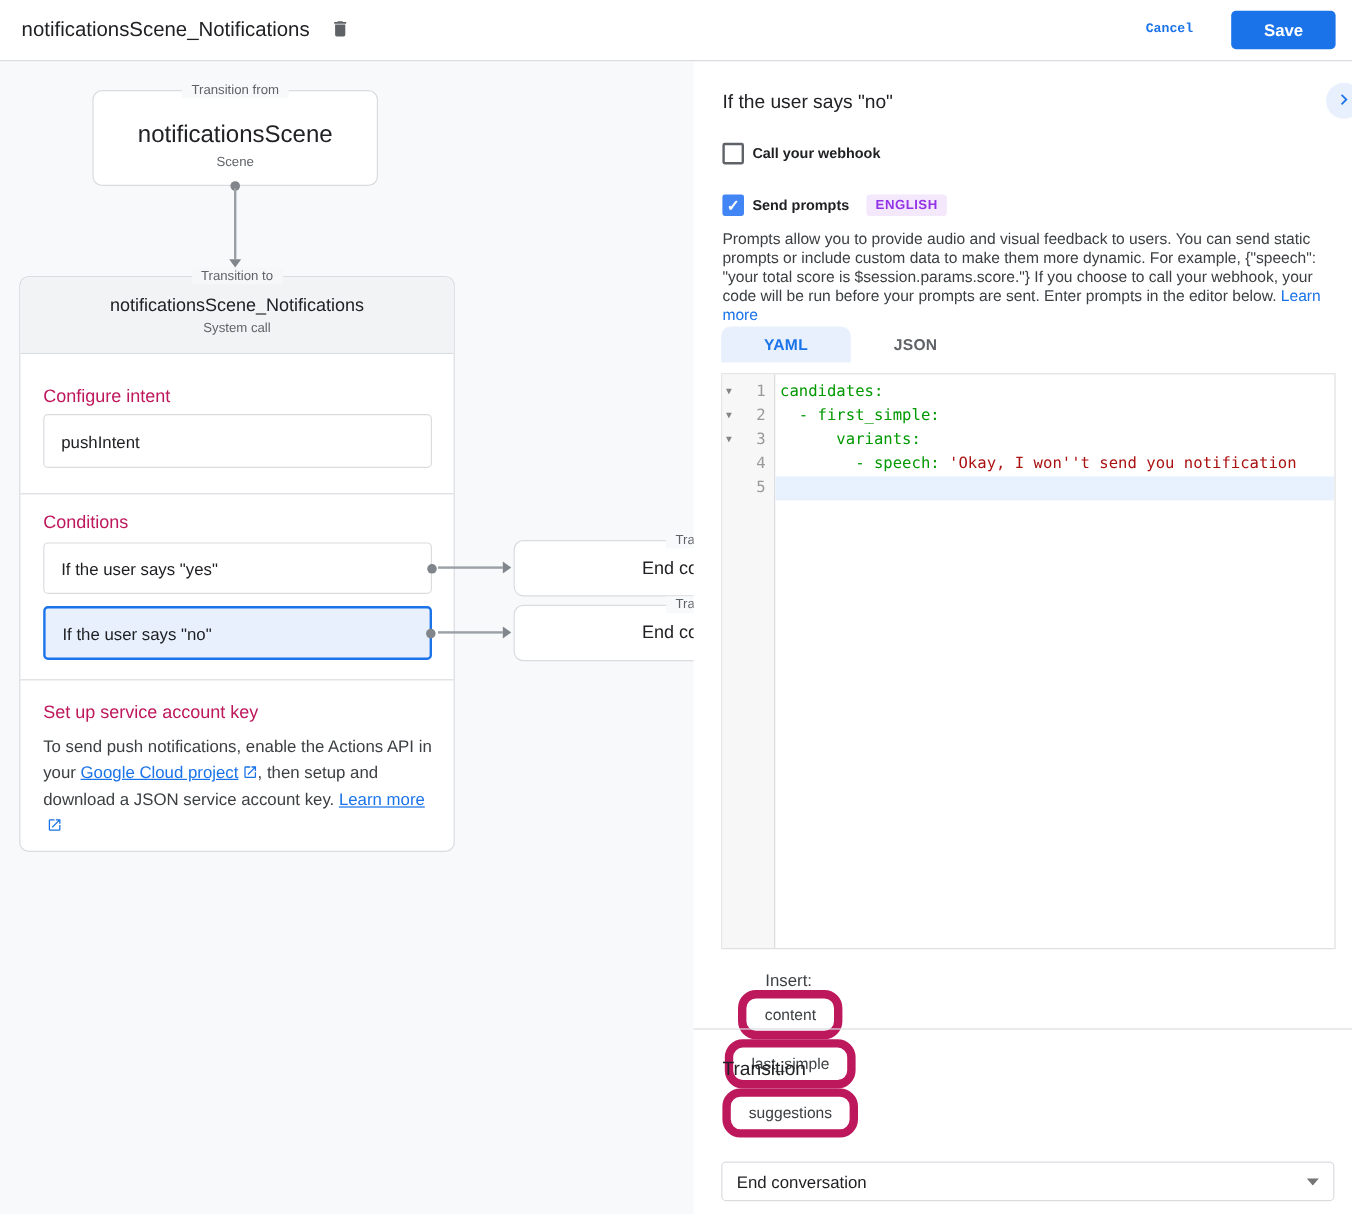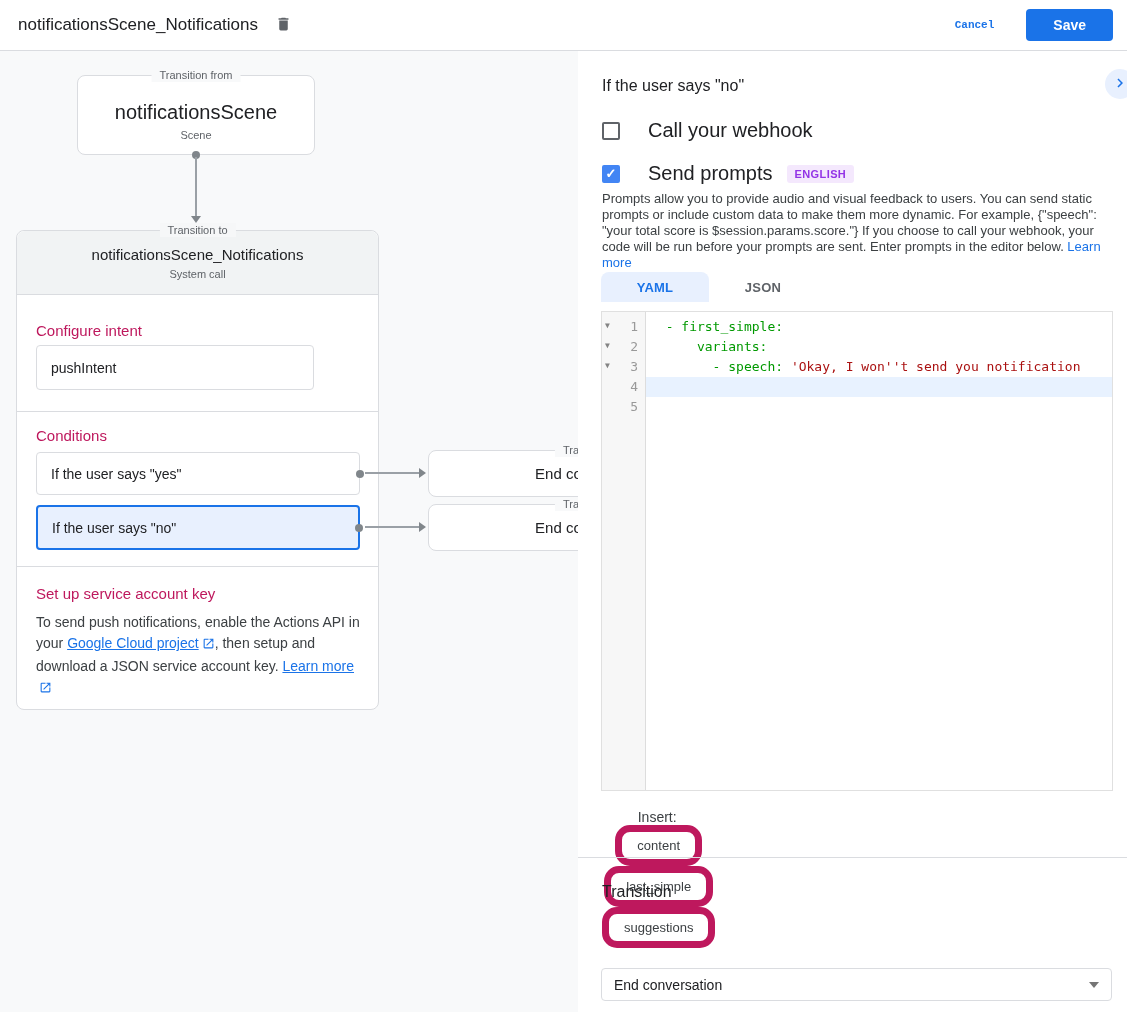--- a/index.html
+++ b/index.html
@@ -33,21 +33,21 @@
     border-left:5px solid transparent;border-right:5px solid transparent;border-top:7px solid #80868b;}
   
   .to-card{position:absolute;left:16px;top:179px;width:363px;height:480px;background:#fff;
     border:1px solid #dadce0;border-radius:8px;}
   .to-card-head{position:absolute;top:0;left:0;right:0;height:64px;background:#f1f3f4;
     border-bottom:1px solid #dadce0;border-radius:8px 8px 0 0;}
   .to-card-head .node-label{background:#f6f7f8;}
   .to-card-head .bx-title{margin-top:15px;text-align:center;font-size:15px;color:#202124;}
   .sec-h{font-size:15px;color:#be185d;}
   .ci-h{position:absolute;top:91px;left:19px;}
-  .ci-input{position:absolute;top:114px;left:19px;width:278px;height:45px;border:1px solid #dadce0;
+  .ci-input{position:absolute;top:114px;left:19px;width:324px;height:45px;border:1px solid #dadce0;
     border-radius:4px;background:#fff;display:flex;align-items:center;padding-left:14px;font-size:14px;cursor:pointer;}
   .card-div1{position:absolute;top:180px;left:0;right:0;border-top:1px solid #dadce0;}
   .cond-h{position:absolute;top:196px;left:19px;}
   .cond{position:absolute;left:19px;width:324px;height:43px;border:1px solid #dadce0;border-radius:4px;
     background:#fff;display:flex;align-items:center;padding-left:14px;font-size:14px;cursor:pointer;}
   .cond-1{top:221px;}
   .cond-2{top:274px;height:45px;background:#e8f0fe;border:2px solid #1a73e8;}
   .cond .port-dot{bottom:auto;left:auto;right:-5px;top:50%;margin-top:-4px;}
   .card-div2{position:absolute;top:335px;left:0;right:0;border-top:1px solid #dadce0;}
   .sk-h{position:absolute;top:354px;left:19px;}
@@ -66,21 +66,21 @@
   
   .panel{position:absolute;left:578px;top:51px;width:549px;bottom:0;background:#fff;z-index:10;}
   .panel-h{position:absolute;left:24px;top:26px;font-size:16px;color:#202124;}
   .chev-btn{position:absolute;left:527px;top:18px;width:30px;height:30px;border-radius:50%;
     background:#e8f0fe;border:none;cursor:pointer;display:flex;align-items:center;justify-content:center;padding:0;}
   .chk-row{position:absolute;left:24px;display:flex;align-items:center;cursor:pointer;}
   .chk-row-1{top:68px;} .chk-row-2{top:111px;}
   .chk{width:18px;height:18px;border:2px solid #5f6368;border-radius:2px;background:#fff;}
   .chk.checked{background:#4285f4;border-color:#4285f4;color:#fff;font-size:13px;font-weight:bold;
     display:flex;align-items:center;justify-content:center;line-height:1;}
-  .chk-label{margin-left:28px;font-size:20px;font-weight:normal;color:#202124;}
+  .chk-label{margin-left:7px;font-size:12px;font-weight:bold;color:#202124;}
   .lang-badge{margin-left:14px;background:#f4e8fd;color:#9334e6;font-size:11px;font-weight:bold;
     letter-spacing:.4px;padding:3px 8px;border-radius:3px;}
   .panel-desc{position:absolute;left:24px;top:140px;width:513px;font-size:13px;line-height:16px;color:#3c4043;}
   .lnk2{color:#1a73e8;cursor:pointer;}
   .tabs{position:absolute;left:23px;top:221px;display:flex;}
   .tab{width:108px;height:30px;display:flex;align-items:center;justify-content:center;font-size:13px;
     font-weight:bold;letter-spacing:.25px;color:#5f6368;cursor:pointer;}
   .tab.active{color:#1a73e8;background:#e8f0fe;border-radius:8px 8px 0 0;}
   
   .editor{position:absolute;left:23px;top:260px;width:512px;height:480px;border:1px solid #e0e0e0;
@@ -232,20 +232,21 @@
         <span class="gut-num">3</span>
       </div>
       <div class="gut-row">
         <span class="gut-num">4</span>
       </div>
       <div class="gut-row">
         <span class="gut-num">5</span>
       </div>
     </div>
     <div class="code-area">
+      <div class="code-line"><span class="tok-key">candidates:</span></div>
       <div class="code-line"><span class="tok-key">  - first_simple:</span></div>
       <div class="code-line"><span class="tok-key">      variants:</span></div>
       <div class="code-line"><span class="tok-key">        - speech: </span><span class="tok-str">'Okay, I won''t send you notification</span></div>
       <div class="code-line active"></div>
     </div>
   </div>
 
   <div class="insert-row">
     <div class="insert-label">Insert:</div>
     <button class="chip">content</button>

